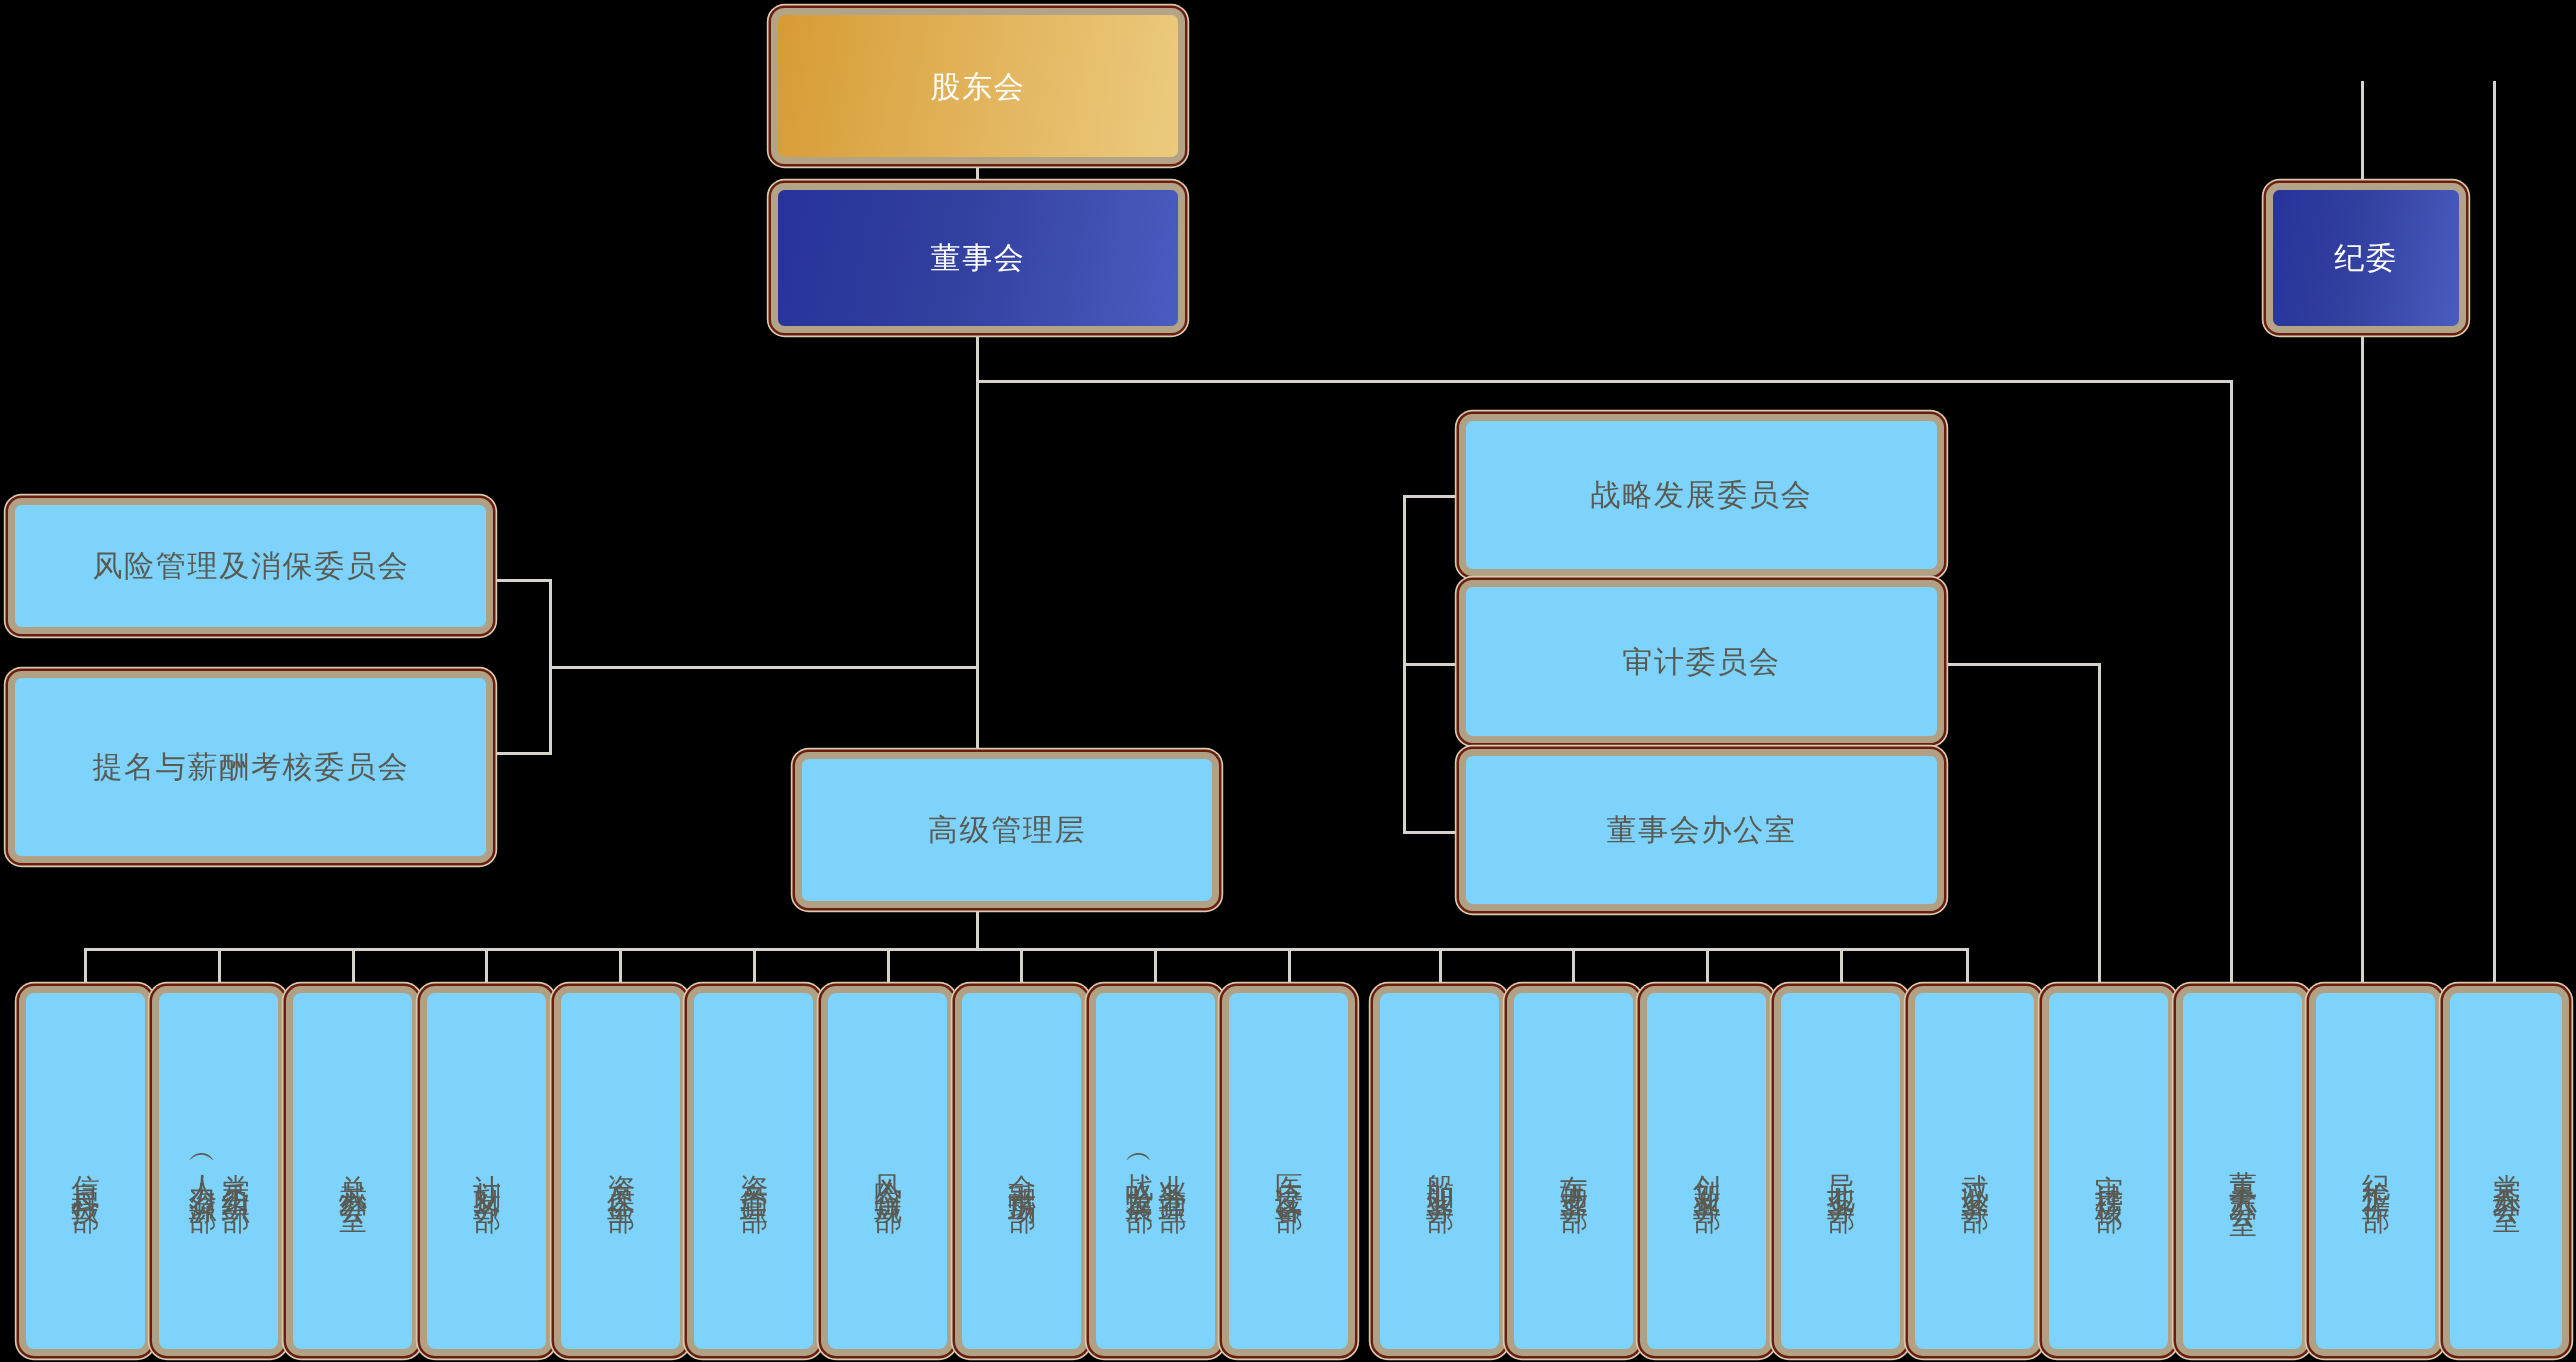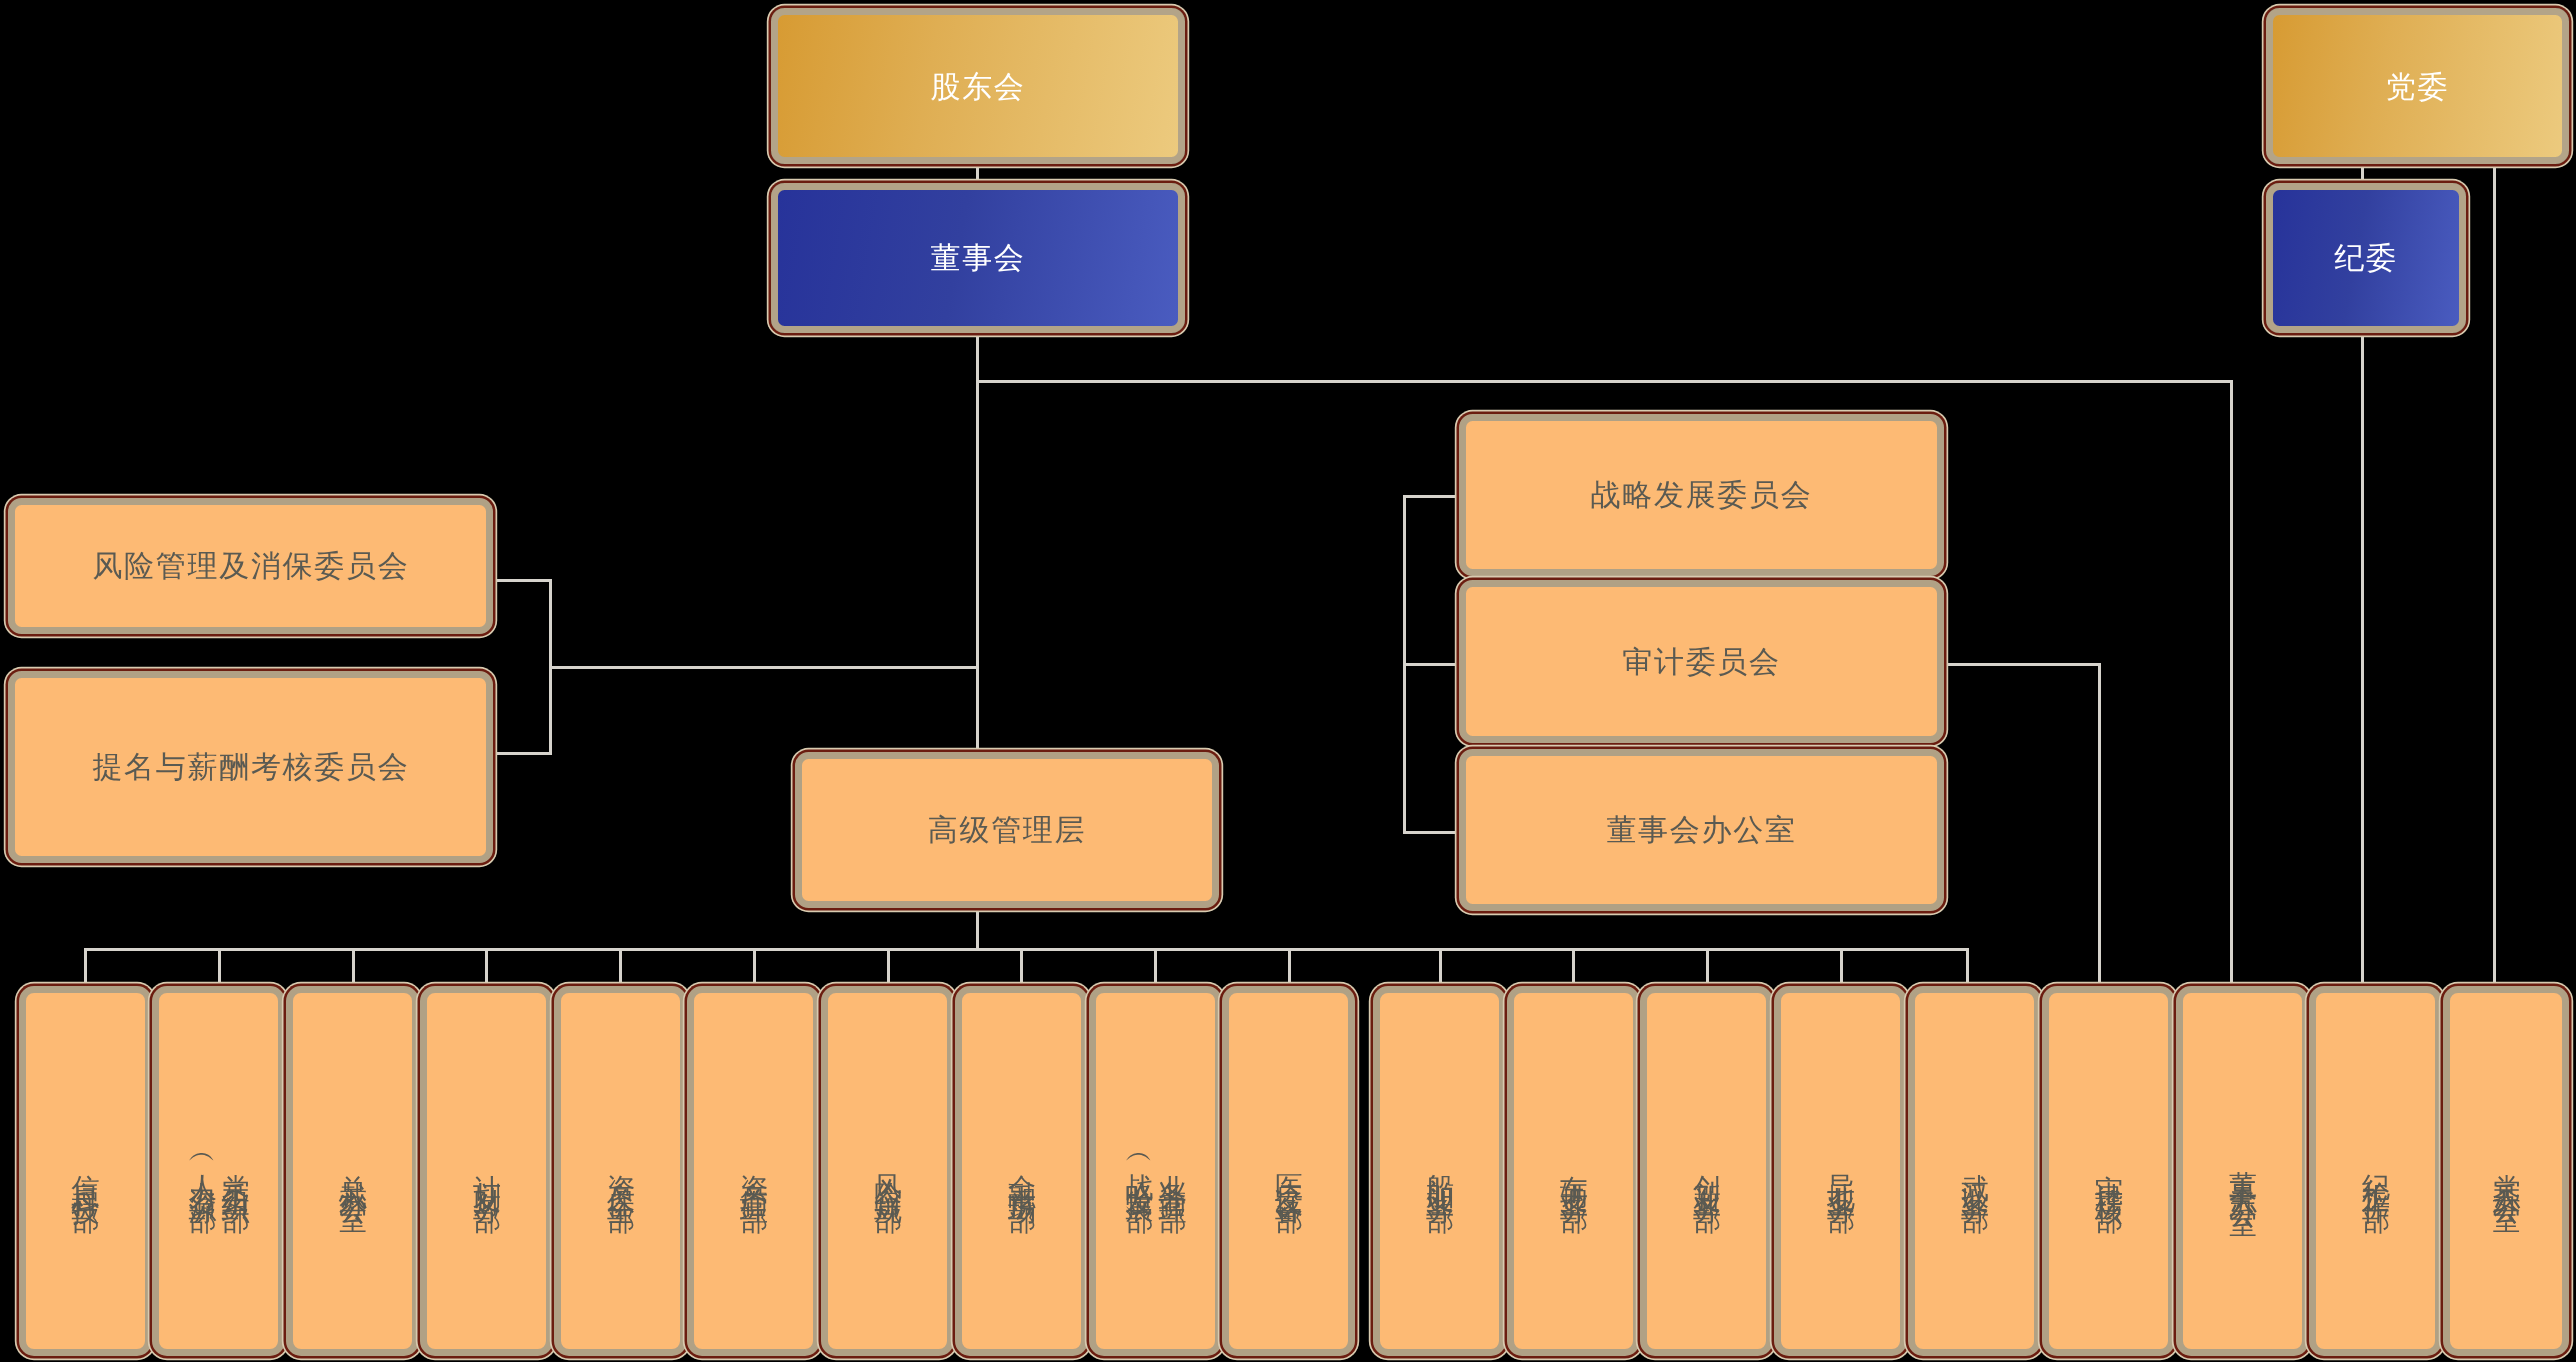--- a/index.html
+++ b/index.html
@@ -8,21 +8,21 @@
 
   
   .node{position:absolute;box-sizing:border-box;border-radius:13.5px;
         display:flex;align-items:center;justify-content:center;
         border:7.6px solid #b0a185;
         box-shadow:0 0 0 2.5px #6b1d10, 0 0 0 4.2px #d8cbb0;
         z-index:5;}
   .node .lbl{font-size:30px;line-height:1.25;letter-spacing:1.7px;text-align:center;
              white-space:pre-line;}
 
-  .node.white{background:#fdba74;}
+  .node.white{background:#7dd3fc;}
   .node.white .lbl{color:#5a5a52;}
 
   .node.gold{background:linear-gradient(100deg,#d79b33 0%,#dfae53 38%,#ecca7e 100%);
              border-color:#b3a488;}
   .node.gold .lbl{color:#fff;}
 
   .node.blue{background:linear-gradient(100deg,#27339a 0%,#32409f 45%,#4a5cc0 100%);
              border-color:#b3a488;}
   .node.blue .lbl{color:#fff;}
 
@@ -92,23 +92,20 @@
   <div class="ln v" style="left:1966px;top:948px;height:38px;"></div>
 
   <div class="node gold" style="left:771px;top:8.4px;width:414px;height:156px;">
     <span class="lbl">股东会</span>
   </div>
 
   <div class="node blue" style="left:771px;top:183px;width:414px;height:150px;">
     <span class="lbl">董事会</span>
   </div>
 
-  <div class="node gold" style="left:2266px;top:8.4px;width:303px;height:156px;">
-    <span class="lbl">党委</span>
-  </div>
 
   <div class="node blue" style="left:2266px;top:183px;width:200px;height:150px;">
     <span class="lbl">纪委</span>
   </div>
 
   <div class="node white" style="left:8.4px;top:498px;width:485px;height:136px;">
     <span class="lbl">风险管理及消保委员会</span>
   </div>
 
   <div class="node white" style="left:8.4px;top:671px;width:485px;height:192px;">

